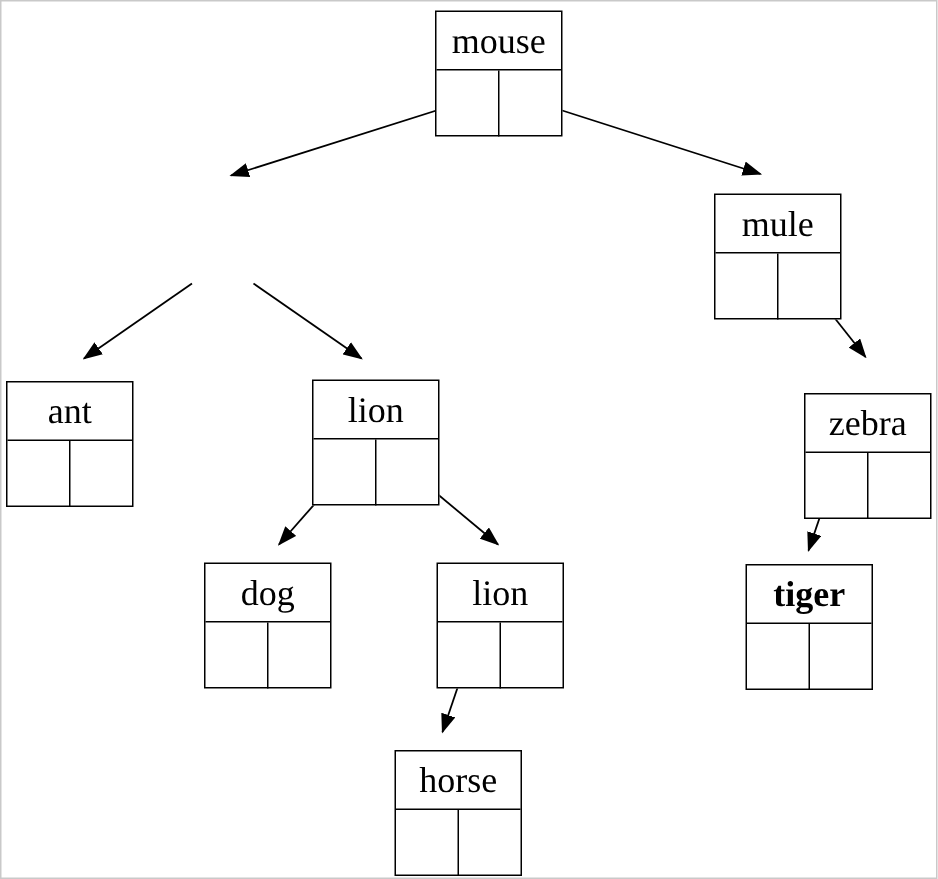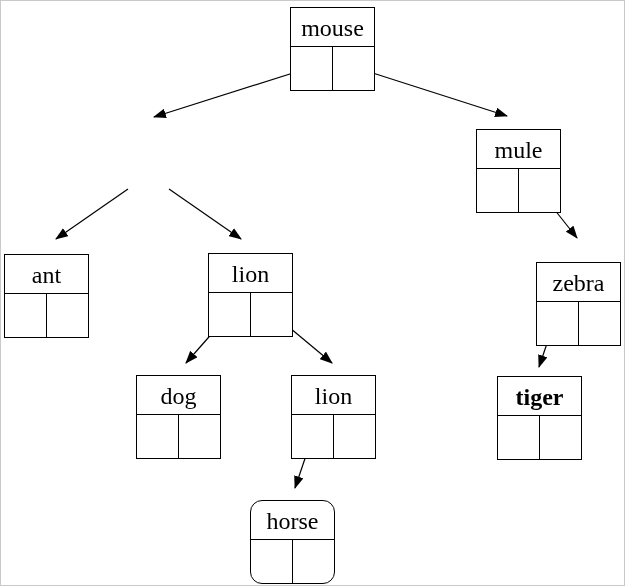--- a/index.html
+++ b/index.html
@@ -42,21 +42,21 @@
   
   .n-mouse{left:289px;top:6px;}
   .n-cat  {left:105px;top:128px;}
   .n-mule {left:475px;top:128px;}
   .n-ant  {left:3px;  top:253px;}
   .n-goat {left:207px;top:252px;}
   .n-zebra{left:535px;top:261px;}
   .n-dog  {left:135px;top:374px;}
   .n-lion {left:290px;top:374px;}
   .n-tiger{left:496px;top:375px;font-weight:bold;}
-  .n-horse{left:249px;top:499px;border-radius:12px;}
+  .n-horse{left:262px;top:499px;}
   .edge{stroke:#000000;stroke-width:1.2;}
 </style>
 </head>
 <body>
 
 <div class="canvas">
 
   <svg class="edges" viewBox="0 0 623 584" xmlns="http://www.w3.org/2000/svg">
     <defs>
       <marker id="arrow" viewBox="0 0 12 9" refX="11" refY="4.5" markerWidth="13" markerHeight="10" markerUnits="userSpaceOnUse" orient="auto">

